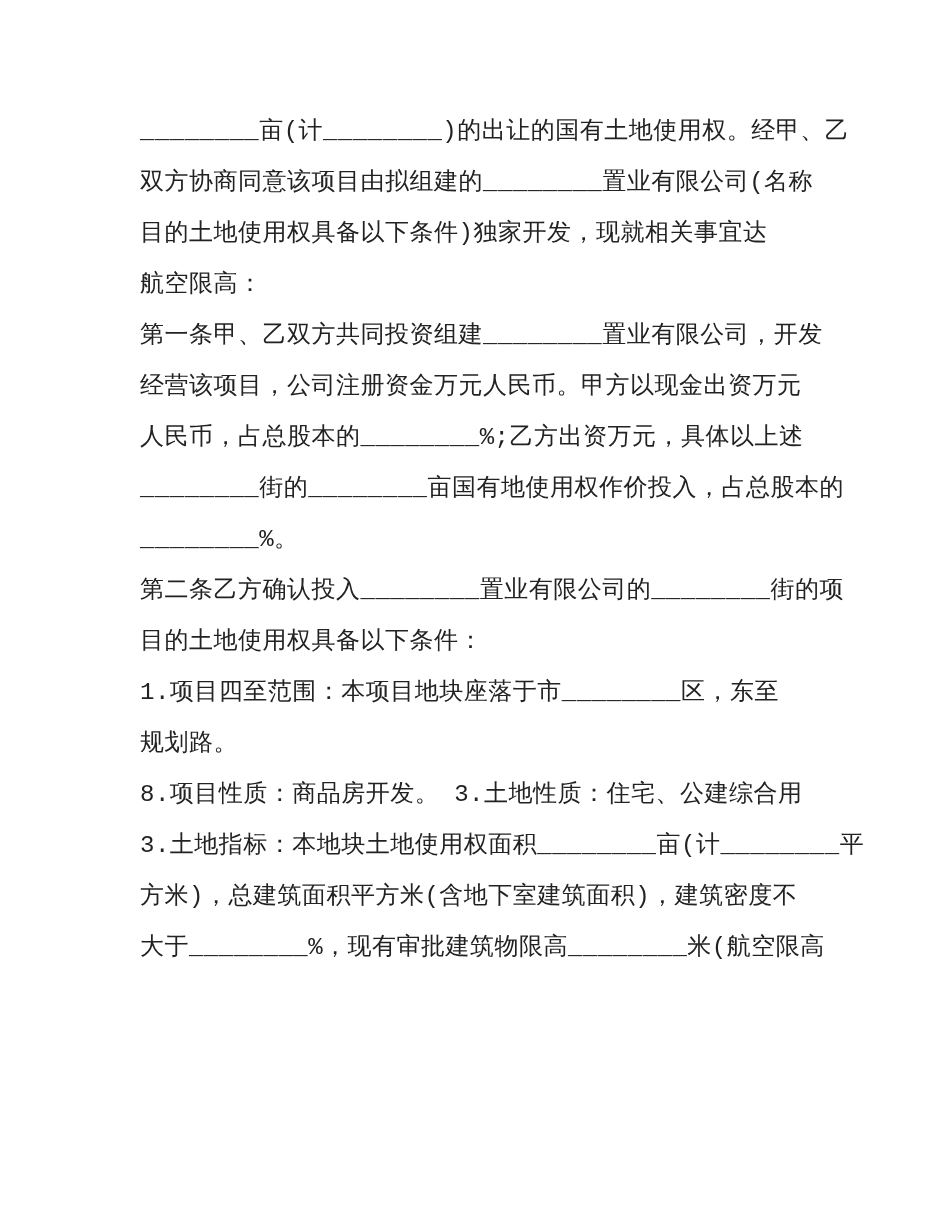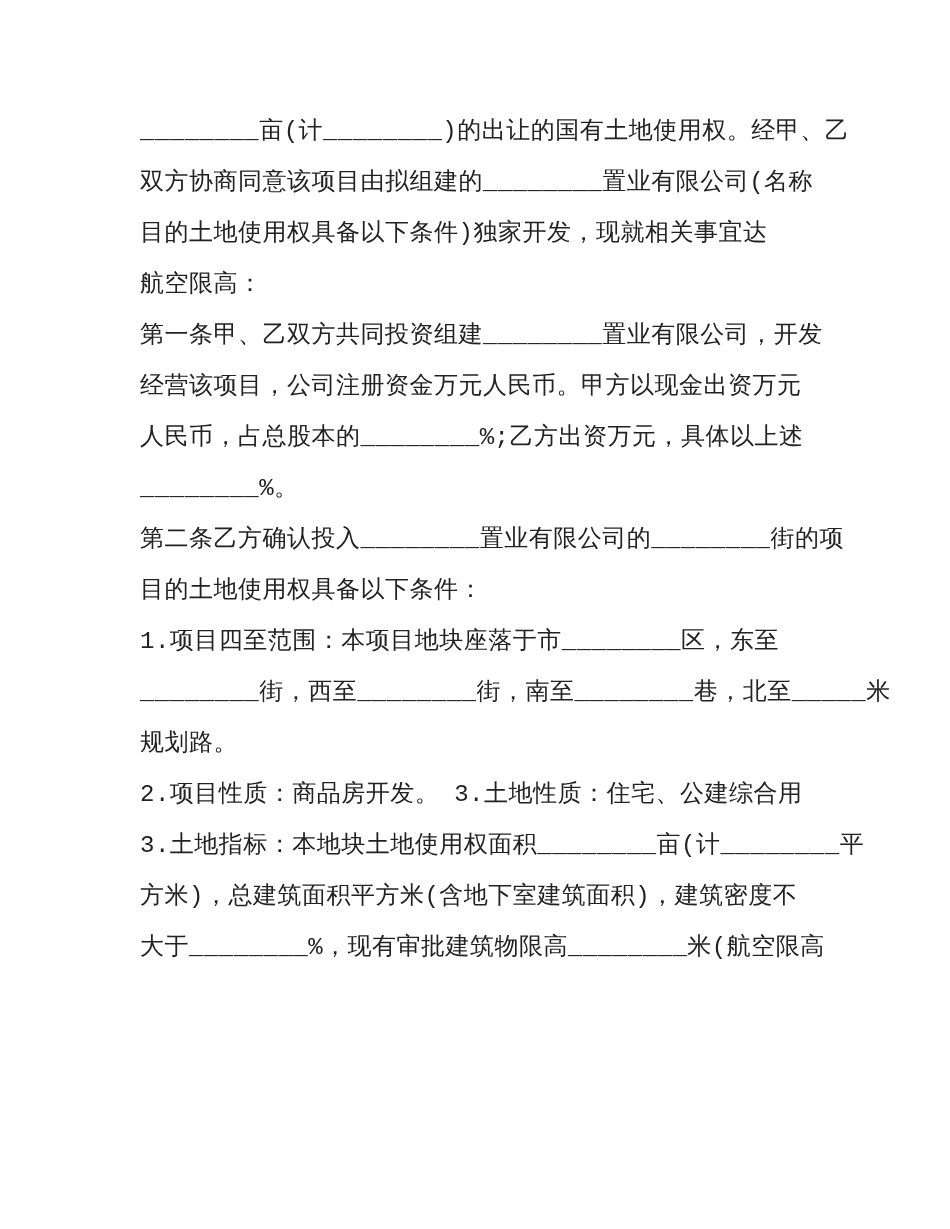--- a/index.html
+++ b/index.html
@@ -18,23 +18,23 @@
 <body>
 
 <div class="page">
   <div class="line">________亩(计________)的出让的国有土地使用权。经甲、乙</div>
   <div class="line">双方协商同意该项目由拟组建的________置业有限公司(名称</div>
   <div class="line">目的土地使用权具备以下条件)独家开发，现就相关事宜达</div>
   <div class="line">航空限高：</div>
   <div class="line">第一条甲、乙双方共同投资组建________置业有限公司，开发</div>
   <div class="line">经营该项目，公司注册资金万元人民币。甲方以现金出资万元</div>
   <div class="line">人民币，占总股本的________%;乙方出资万元，具体以上述</div>
+  <div class="line">________街的________亩国有地使用权作价投入，占总股本的</div>
   <div class="line">________%。</div>
   <div class="line">第二条乙方确认投入________置业有限公司的________街的项</div>
   <div class="line">目的土地使用权具备以下条件：</div>
   <div class="line">1.项目四至范围：本项目地块座落于市________区，东至</div>
-  <div class="line">________街，西至________街，南至________巷，北至_____米</div>
   <div class="line">规划路。</div>
-  <div class="line">2.项目性质：商品房开发。 3.土地性质：住宅、公建综合用</div>
+  <div class="line">8.项目性质：商品房开发。 3.土地性质：住宅、公建综合用</div>
   <div class="line">3.土地指标：本地块土地使用权面积________亩(计________平</div>
   <div class="line">方米)，总建筑面积平方米(含地下室建筑面积)，建筑密度不</div>
   <div class="line">大于________%，现有审批建筑物限高________米(航空限高</div>
 </div>
 
 </body></html>

